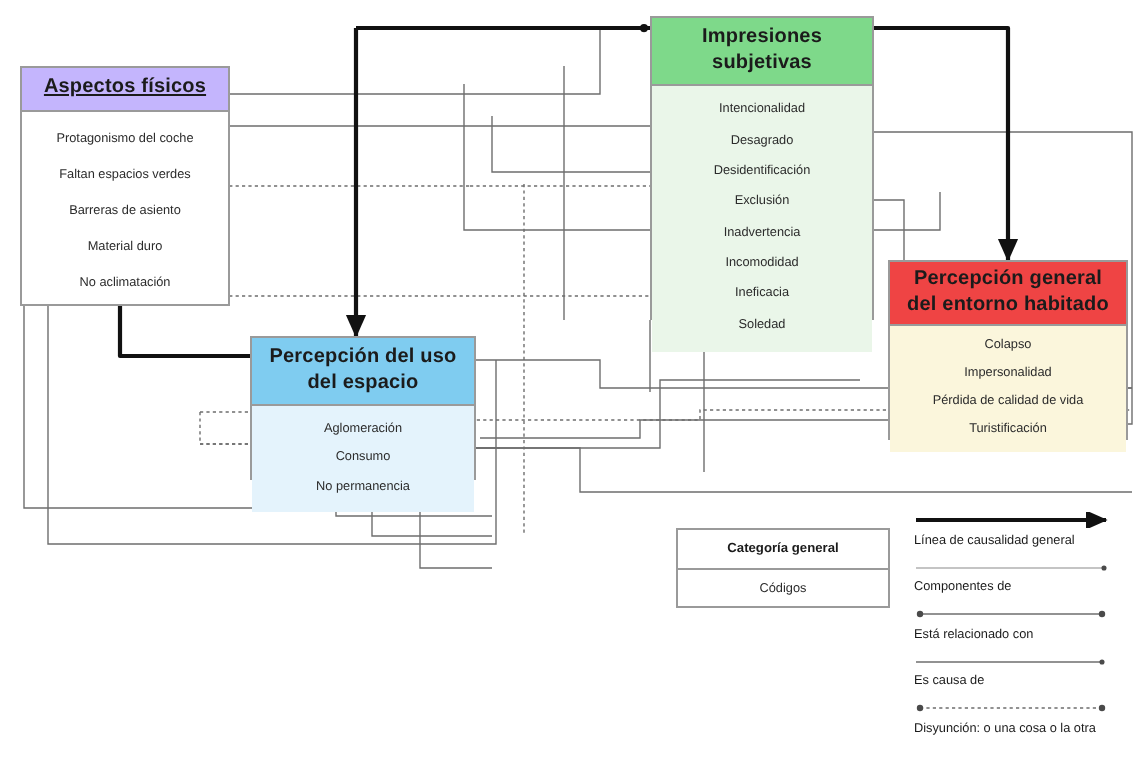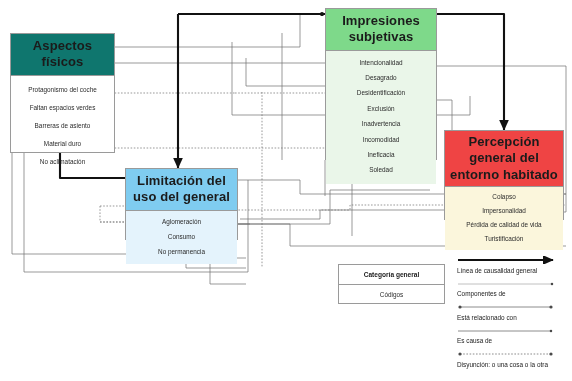--- a/index.html
+++ b/index.html
@@ -2,28 +2,28 @@
 <html><head>
 <meta charset="utf-8">
 <style>
   html,body{margin:0;padding:0;background:#ffffff;}
   body{font-family:"Liberation Sans",sans-serif;}
   #stage{position:relative;width:572px;height:381px;background:#fff;overflow:hidden;}
 
   svg#wires{position:absolute;left:0;top:0;width:572px;height:381px;}
 
   .cat{position:absolute;box-sizing:border-box;border:1px solid #9a9a9a;background:#fff;}
-  .cat .hdr{box-sizing:border-box;text-align:center;font-weight:bold;font-size:13px;line-height:1.25;
+  .cat .hdr{box-sizing:border-box;text-align:center;font-weight:bold;font-size:10px;line-height:1.25;
             padding:4px 3px;border-bottom:1px solid #9a9a9a;color:#1b1b1b;letter-spacing:.1px;}
   .cat .body{box-sizing:border-box;display:flex;flex-direction:column;justify-content:space-around;}
   .cat .code{font-size:6.4px;text-align:center;color:#2b2b2b;line-height:1.1;white-space:nowrap;}
 
   
   #box-fisicos{left:10px;top:33px;width:105px;height:120px;}
-  #box-fisicos .hdr{background:#0f766e;}
+  #box-fisicos .hdr{background:#c4b5fd;text-decoration:underline;}
   #box-fisicos .body{height:calc(100% - 17px);padding:5px 2px 6px;}
 
   
   #box-impresiones{left:325px;top:8px;width:112px;height:152px;}
   #box-impresiones .hdr{background:#7ed98a;}
   #box-impresiones .body{height:calc(100% - 17px);background:#eaf6e9;padding:4px 2px 6px;}
 
   
   #box-percepcion{left:444px;top:130px;width:120px;height:90px;}
   #box-percepcion .hdr{background:#ef4444;}
@@ -196,21 +196,21 @@
     <div class="hdr">Percepción general del entorno habitado</div>
     <div class="body">
       <div class="code">Colapso</div>
       <div class="code">Impersonalidad</div>
       <div class="code">Pérdida de calidad de vida</div>
       <div class="code">Turistificación</div>
     </div>
   </div>
 
   <div class="cat" id="box-limitacion">
-    <div class="hdr">Limitación del uso del general</div>
+    <div class="hdr">Percepción del uso del espacio</div>
     <div class="body">
       <div class="code">Aglomeración</div>
       <div class="code">Consumo</div>
       <div class="code">No permanencia</div>
     </div>
   </div>
 
   <div id="legend-box">
     <div class="hdr">Categoría general</div>
     <div class="sub">Códigos</div>

